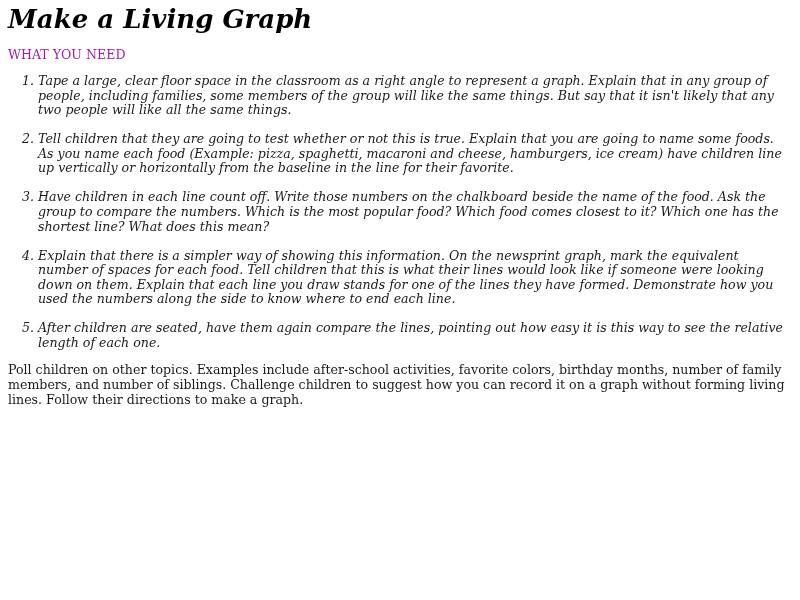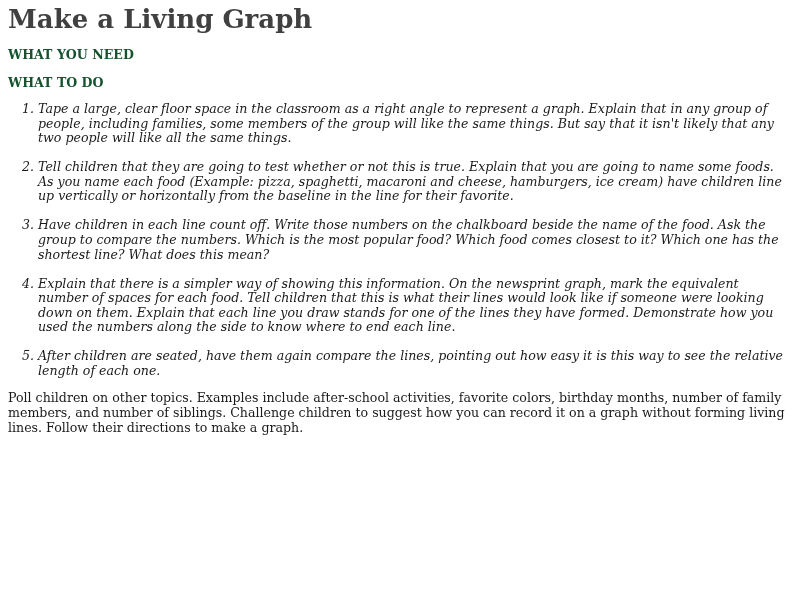--- a/index.html
+++ b/index.html
@@ -17,38 +17,39 @@
       line-height: 14.6px;
     }
     .page {
       padding: 0 8px;
     }
     h1 {
       font-size: 26px;
       line-height: 30px;
       font-weight: bold;
       margin: 4px 0 0 0;
-      color: #404040;
+      color: #000000;
+      font-style: italic;
     }
     h2 {
       font-size: 19.5px;
       line-height: 24px;
       font-weight: bold;
       margin: 16px 0 0 0;
       color: #111;
     }
     p.intro {
       margin: 14px 0 0 0;
     }
     h3 {
       font-size: 12.6px;
       line-height: 15px;
-      font-weight: bold;
+      font-weight: normal;
       margin: 13px 0 0 0;
-      color: #14532d;
+      color: #a21caf;
     }
     ul.needs {
       margin: 12px 0 0 0;
       padding-left: 30px;
       list-style: disc;
     }
     ul.needs li {
       line-height: 14.6px;
     }
     ol.steps {
@@ -68,21 +69,20 @@
     }
   </style>
 </head>
 <body>
 
 <div class="page">
   <h1>Make a Living Graph</h1>
 
   <h3>WHAT YOU NEED</h3>
 
-  <h3>WHAT TO DO</h3>
   <ol class="steps">
     <li>Tape a large, clear floor space in the classroom as a right angle to represent a graph. Explain that in any group of people, including families, some members of the group will like the same things. But say that it isn't likely that any two people will like all the same things.</li>
     <li>Tell children that they are going to test whether or not this is true. Explain that you are going to name some foods. As you name each food (Example: pizza, spaghetti, macaroni and cheese, hamburgers, ice cream) have children line up vertically or horizontally from the baseline in the line for their favorite.</li>
     <li>Have children in each line count off. Write those numbers on the chalkboard beside the name of the food. Ask the group to compare the numbers. Which is the most popular food? Which food comes closest to it? Which one has the shortest line? What does this mean?</li>
     <li>Explain that there is a simpler way of showing this information. On the newsprint graph, mark the equivalent number of spaces for each food. Tell children that this is what their lines would look like if someone were looking down on them. Explain that each line you draw stands for one of the lines they have formed. Demonstrate how you used the numbers along the side to know where to end each line.</li>
     <li>After children are seated, have them again compare the lines, pointing out how easy it is this way to see the relative length of each one.</li>
   </ol>
 
   <p class="options">Poll children on other topics. Examples include after-school activities, favorite colors, birthday months, number of family members, and number of siblings. Challenge children to suggest how you can record it on a graph without forming living lines. Follow their directions to make a graph.</p>
 </div>

